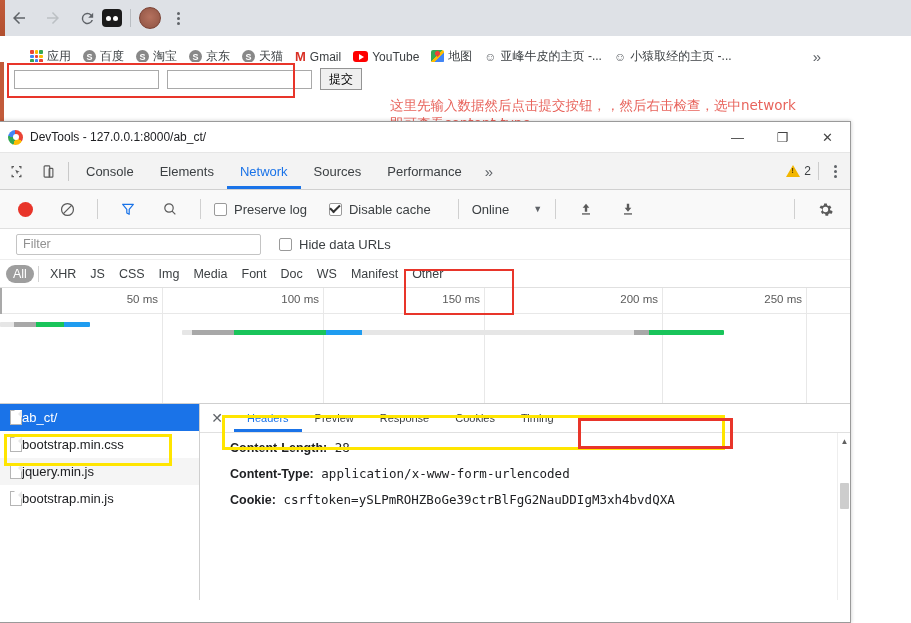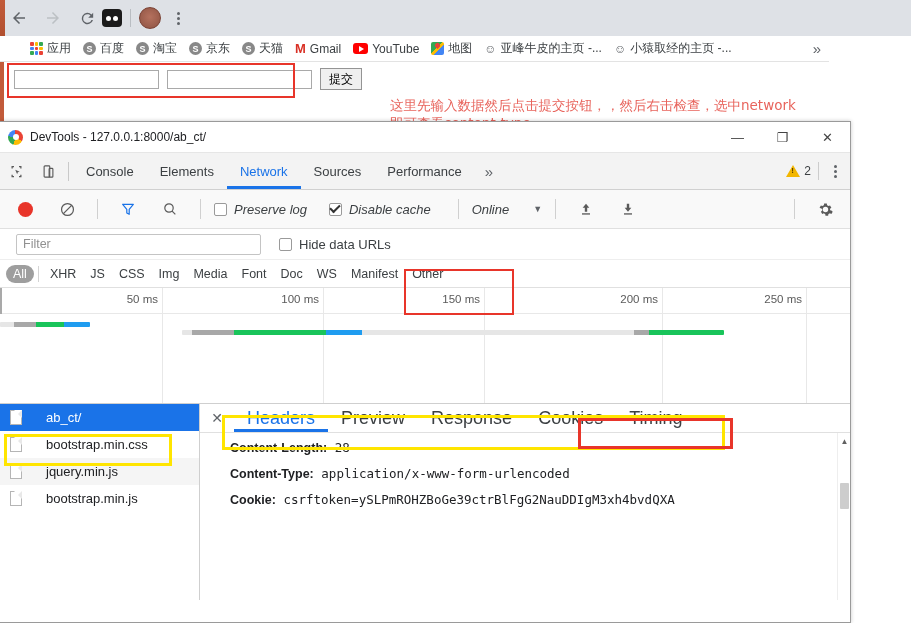--- a/index.html
+++ b/index.html
@@ -61,21 +61,21 @@
     background: radial-gradient(circle at 50% 45%, #b5715e, #8d5242);
     border: 1px solid #7b4234;
     display: flex; align-items: center; justify-content: center;
     font-size: 7px; color: #f4d9d2; overflow: hidden;
   }
   .kebab { width: 18px; display: flex; flex-direction: column; align-items: center; gap: 2px; }
   .kebab i { width: 3px; height: 3px; border-radius: 50%; background: #5f6368; display: block; }
 
   
   .bookmarks {
-    position: absolute; left: 0; top: 36px; width: 829px; height: 26px;
+    position: absolute; left: 0; top: 44px; width: 829px; height: 26px;
     background: #fff; display: flex; align-items: center;
     padding-left: 30px; border-bottom: 1px solid #e3e3e3;
   }
   .bm {
     display: flex; align-items: center; gap: 4px;
     font-size: 12px; color: #3c4043; margin-right: 12px;
     white-space: nowrap;
   }
   .bm-label { max-width: 112px; overflow: hidden; text-overflow: ellipsis; }
   .apps-grid {
@@ -197,21 +197,21 @@
   }
   .vsep { width: 1px; height: 18px; background: #ccc; }
   .anno-red-network {
     position: absolute; left: 404px; top: 147px; width: 110px; height: 46px;
     border: 2px solid #e8352a; pointer-events: none; z-index: 40;
   }
 
   
   .net-toolbar {
     height: 39px; display: flex; align-items: center; gap: 8px;
-    border-bottom: 1px solid #e0e0e0; background: #f9f9f9; padding: 0 8px; font-style: italic;
+    border-bottom: 1px solid #e0e0e0; background: #f9f9f9; padding: 0 8px;
   }
   .tb-ico { width: 34px; display: flex; align-items: center; justify-content: center; color: #5a5a5a; }
   .rec-dot { width: 15px; height: 15px; border-radius: 50%; background: #e8352a; display: block; }
   .tb-divider { width: 1px; height: 20px; background: #d0d0d0; margin: 0 5px; }
   .cb-label { display: flex; align-items: center; gap: 7px; font-size: 13px; color: #3c4043; margin-right: 14px; }
   .cbox {
     width: 13px; height: 13px; border: 1px solid #9a9a9a; background: #fff;
     display: flex; align-items: center; justify-content: center; border-radius: 2px;
   }
   .cbox.checked:after {
@@ -258,21 +258,21 @@
   .ov-bar i { display: block; height: 5px; }
 
   
   .split { display: flex; height: 196px; }
   .req-panel { width: 200px; border-right: 1px solid #cfcfcf; background: #fff; position: relative; }
   .req-head {
     height: 29px; display: flex; align-items: center; padding-left: 10px;
     font-size: 13px; color: #3c4043; border-bottom: 1px solid #e0e0e0;
   }
   .req-row {
-    height: 27px; display: flex; align-items: center; gap: 24px; padding-left: 10px;
+    height: 27px; display: flex; align-items: center; gap: 0; padding-left: 10px;
     font-size: 13px; color: #202124;
   }
   .req-row.odd { background: #f5f5f5; }
   .req-row.selected { background: #1a73e8; color: #fff; }
   .doc-ico {
     width: 12px; height: 15px; background: #fff; border: 1px solid #b5b5b5; flex: none; position: relative;
   }
   .doc-ico:before {
     content: ""; position: absolute; right: -1px; top: -1px;
     border-left: 4px solid transparent; border-top: 4px solid #fff;
@@ -287,21 +287,21 @@
   .detail-tabs {
     height: 29px; display: flex; align-items: stretch;
     border-bottom: 1px solid #e0e0e0; background: #fff;
   }
   .close-x {
     width: 34px; display: flex; align-items: center; justify-content: center;
     font-size: 14px; color: #5f6368;
   }
   .d-tab {
     padding: 0 13px; display: flex; align-items: center;
-    font-size: 18px; color: #3c4043; position: relative;
+    font-size: 11px; color: #3c4043; position: relative;
   }
   .d-tab.active { color: #1a73e8; }
   .d-tab.active:after {
     content: ""; position: absolute; left: 0; right: 0; bottom: 0; height: 3px; background: #1a73e8;
   }
   .hdr-body {
     position: absolute; left: 0; top: 29px; right: 0; bottom: 0;
     padding: 2px 0 0 30px; overflow: hidden;
     font-family: "DejaVu Sans Mono", monospace; font-size: 12.5px; color: #202124;
   }

